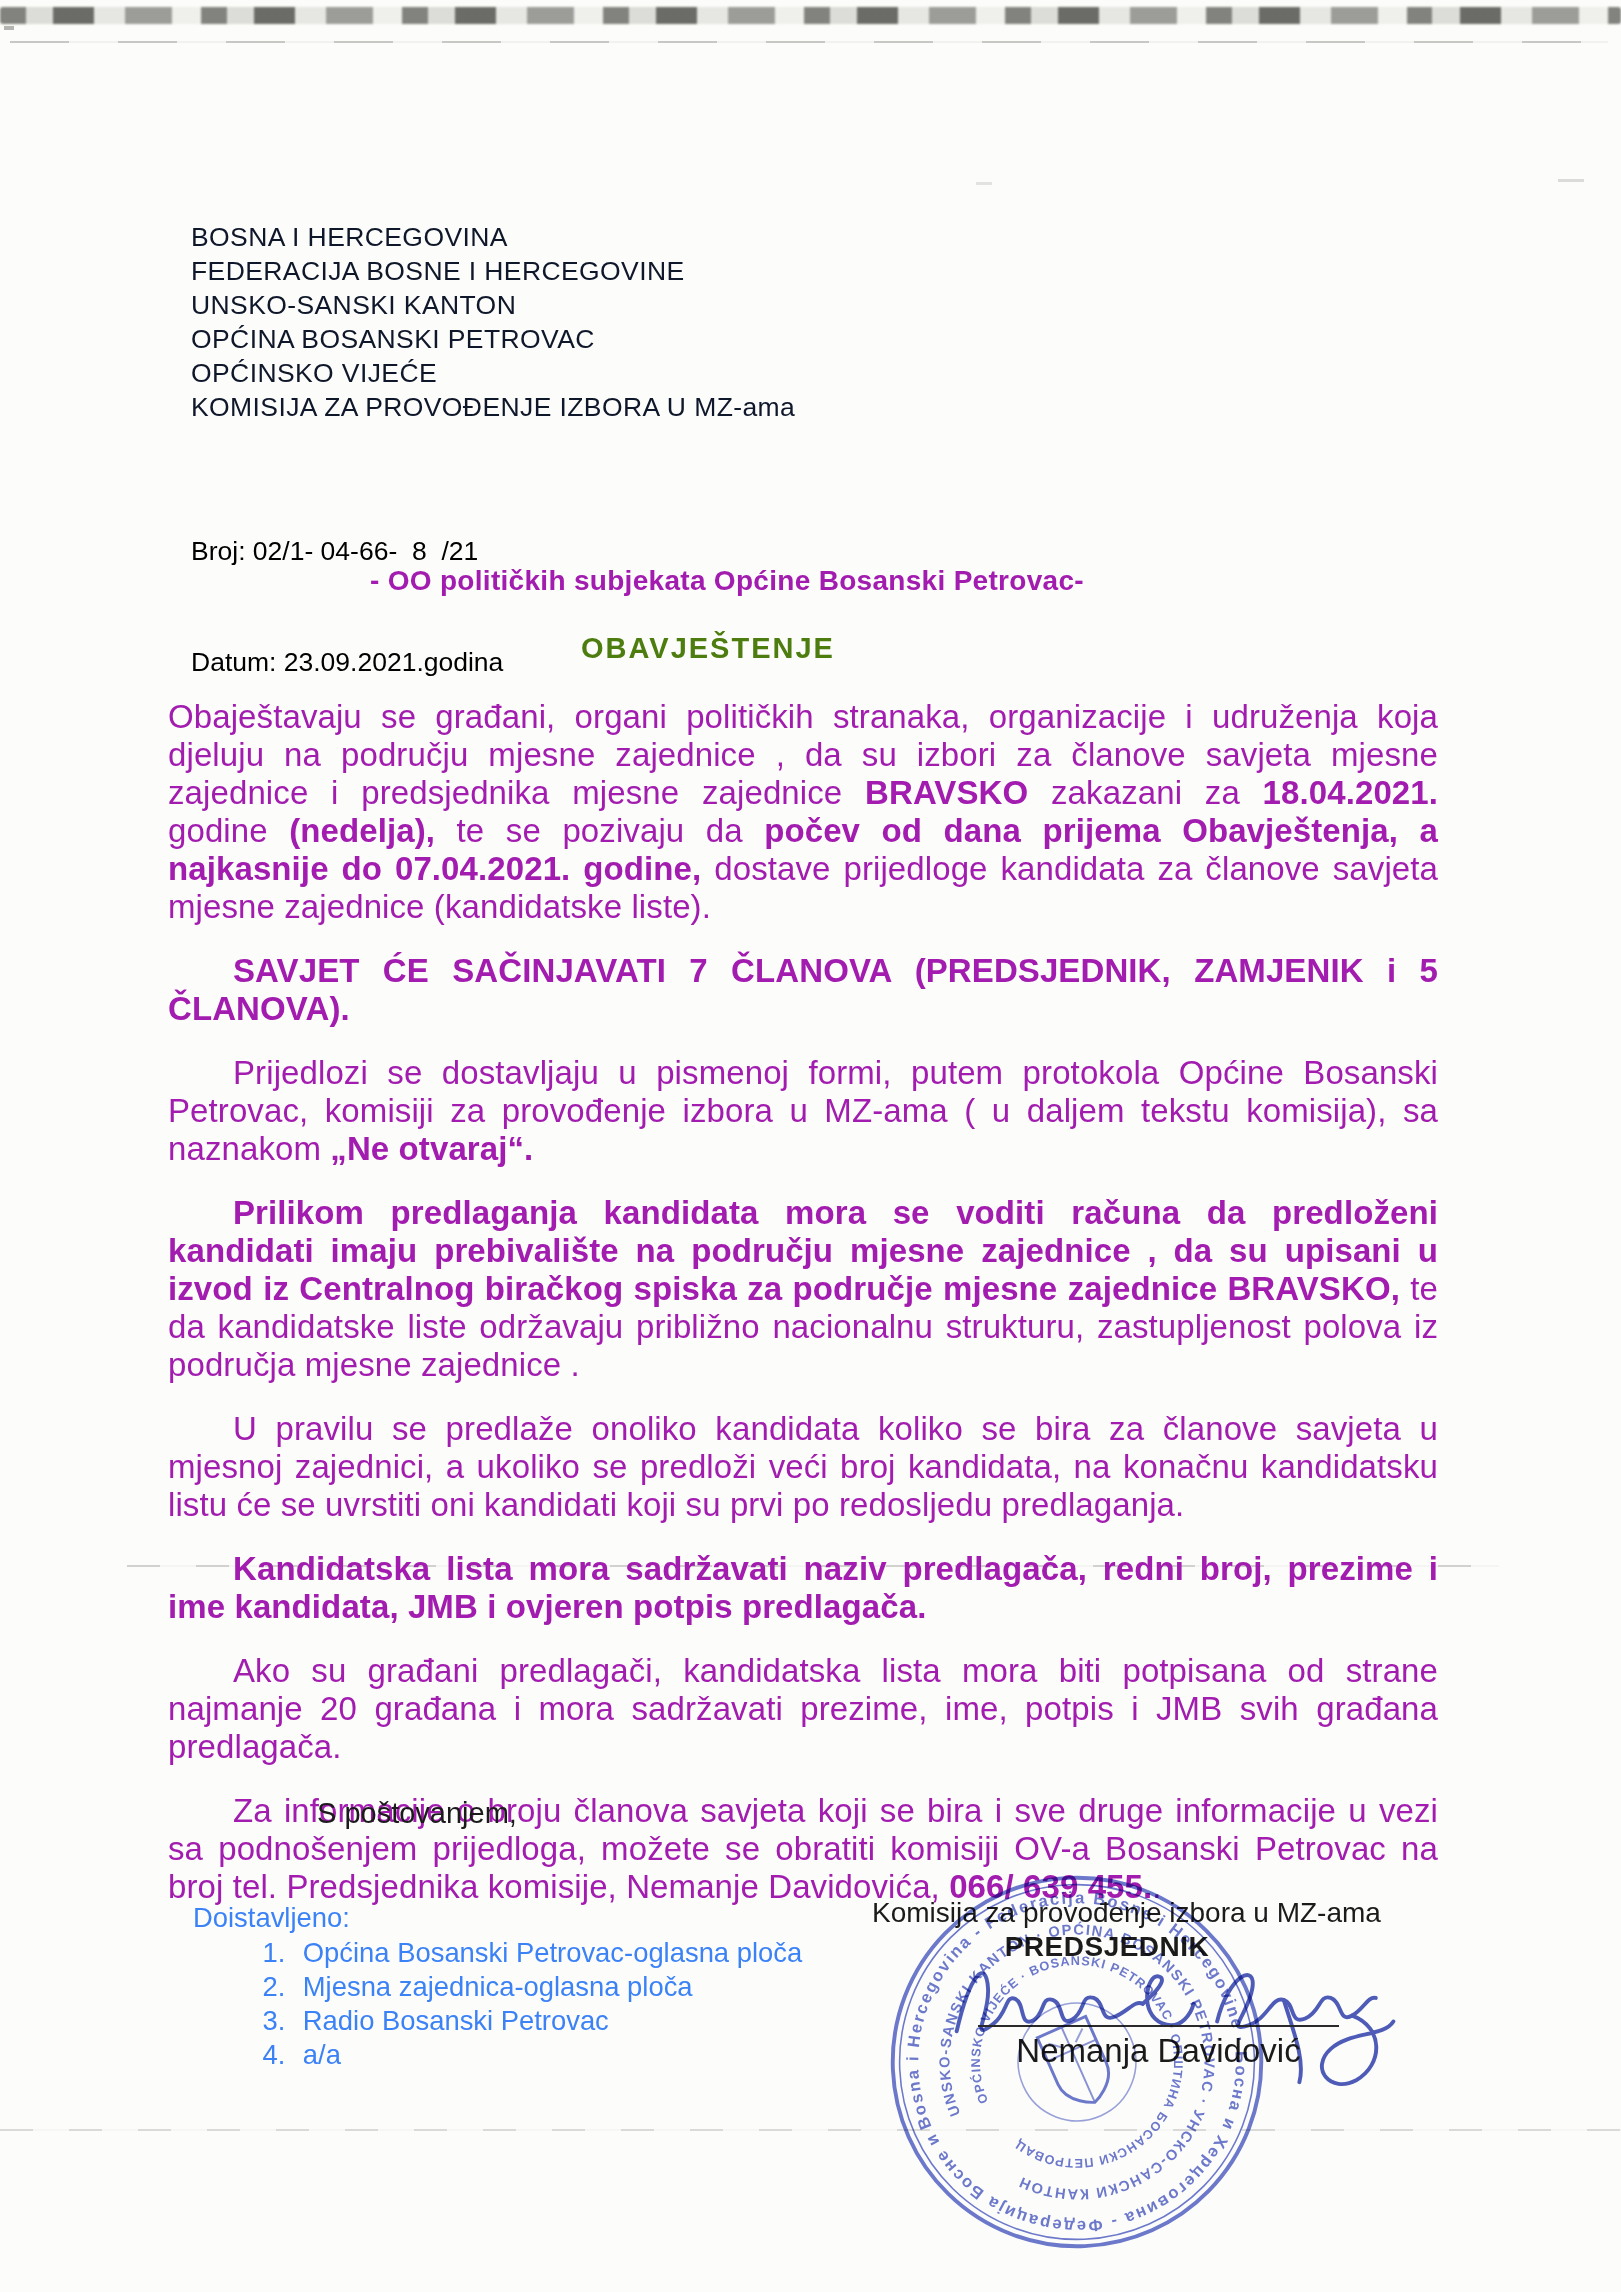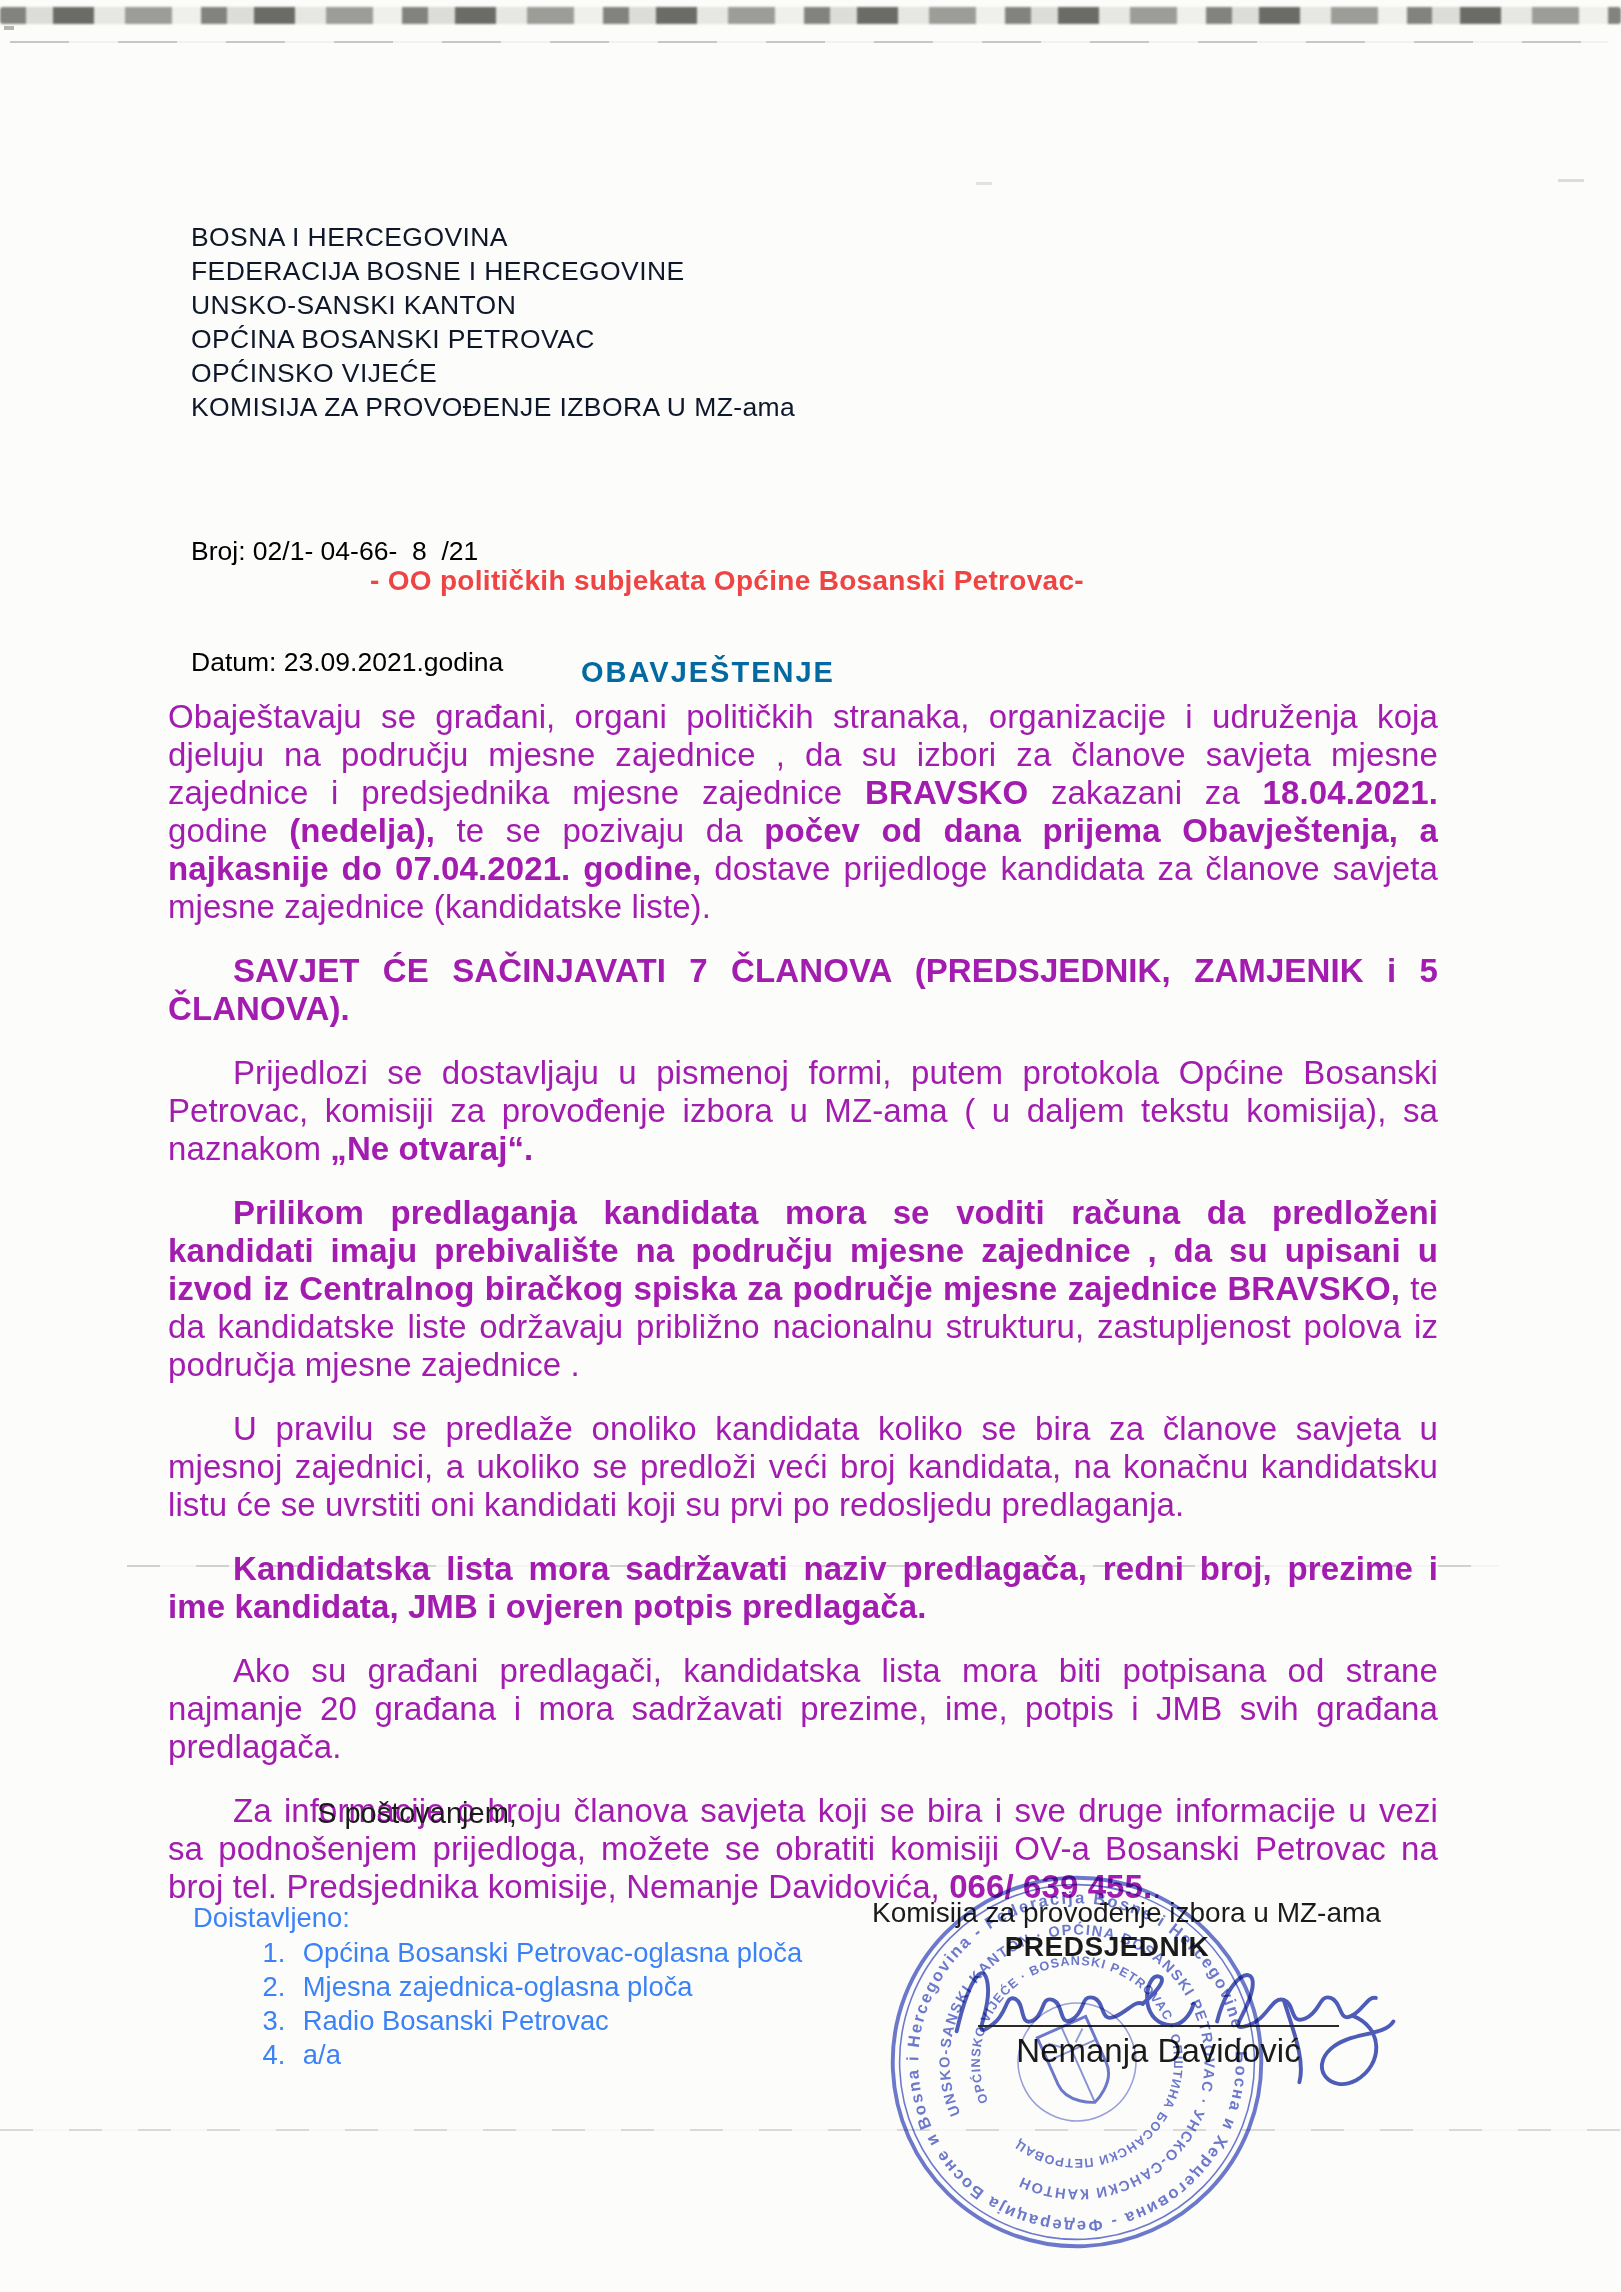--- a/index.html
+++ b/index.html
@@ -37,25 +37,25 @@
     position: absolute; left: 191px; top: 220px;
     font-size: 26.5px; line-height: 34px; letter-spacing: 0.4px; color: #0f172a;
   }
   .refblock {
     position: absolute; left: 191px; top: 459px;
     font-size: 26.5px; line-height: 37px; white-space: pre-wrap; color: #000000;
   }
   
   .addressee {
     position: absolute; left: 370px; top: 565px;
-    font-size: 28px; font-weight: bold; letter-spacing: 0.3px; color: #ef4444;
+    font-size: 28px; font-weight: bold; letter-spacing: 0.3px; color: #a21caf;
   }
   .doc-title {
     position: absolute; left: 581px; top: 632px;
-    font-size: 29px; font-weight: bold; letter-spacing: 2px; color: #0369a1; margin-top: 24px;
+    font-size: 29px; font-weight: bold; letter-spacing: 2px; color: #4d7c0f;
   }
   
   .body-text {
     position: absolute; left: 168px; top: 698px; width: 1270px;
     font-size: 33px; line-height: 38px; text-align: justify;
     letter-spacing: 0.1px; color: #a21caf;
   }
   .body-text p { margin: 0; }
   .body-text p.indent { text-indent: 65px; margin-top: 26px; }
   .body-text .b { font-weight: bold; }

